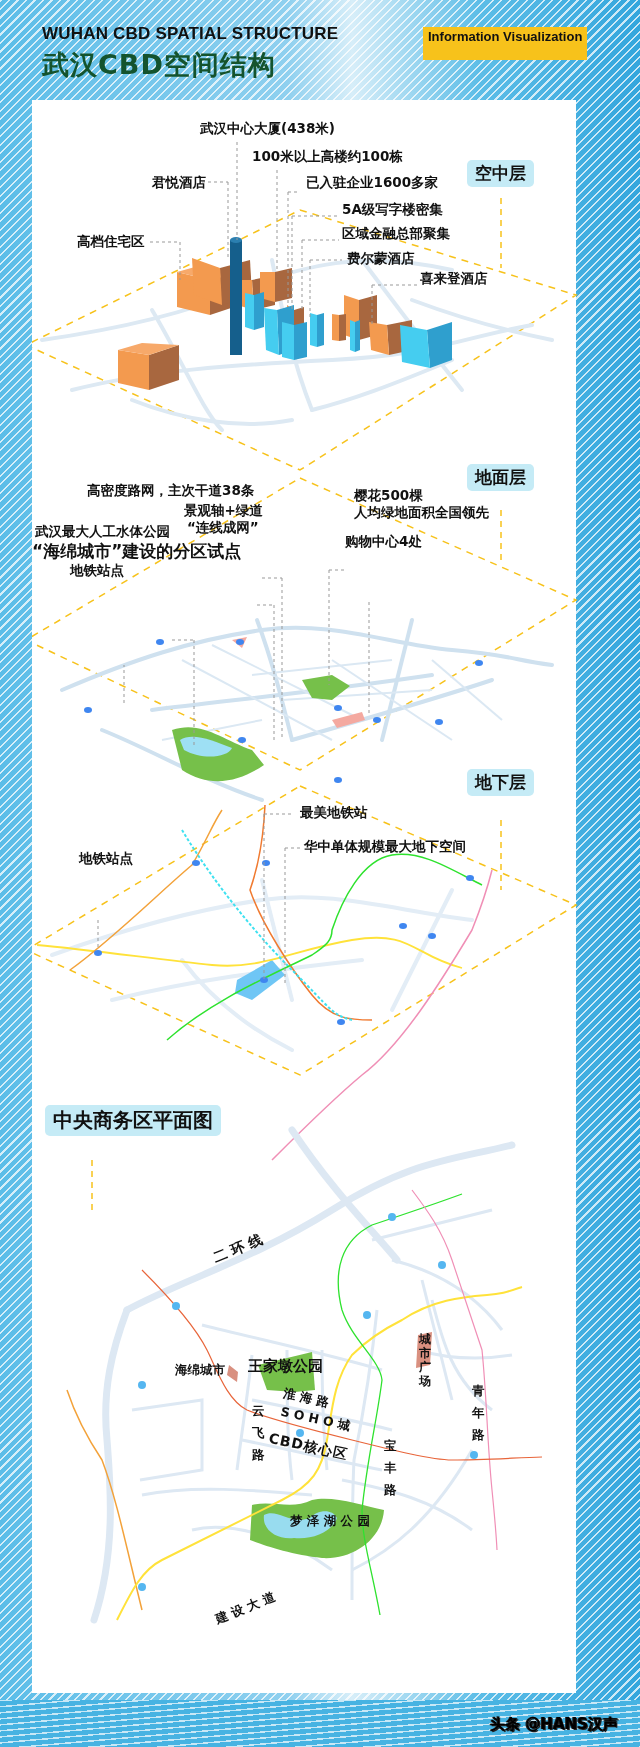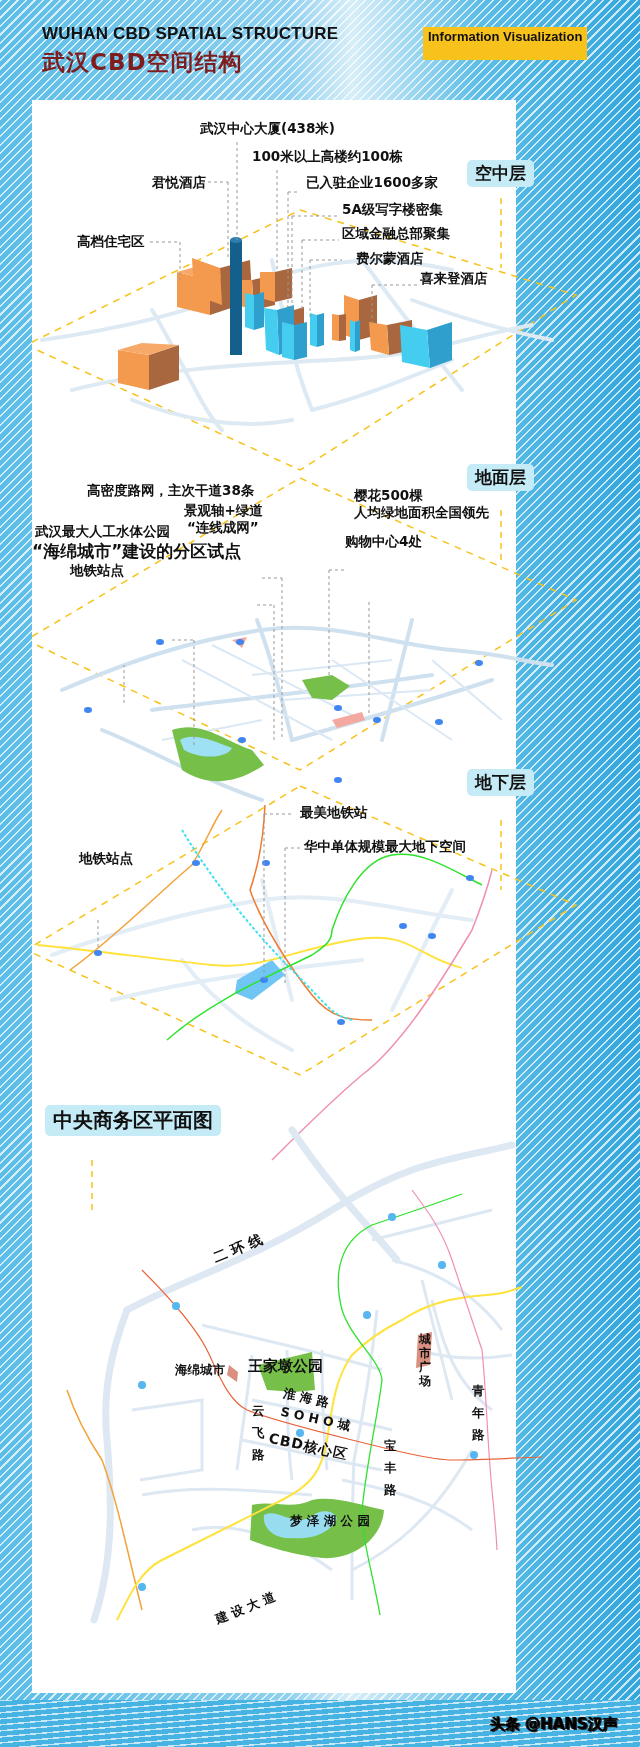--- a/index.html
+++ b/index.html
@@ -20,29 +20,29 @@
       repeating-linear-gradient(175deg, rgba(255,255,255,0.7) 0 1.5px, transparent 1.5px 6px),
       #47b3e2;
   }
   .header-en {
     position: absolute; left: 42px; top: 24px;
     font-family: "Liberation Sans", sans-serif; font-weight: 700; font-size: 17px;
     color: #111; letter-spacing: 0.2px;
   }
   .header-cn {
     position: absolute; left: 42px; top: 47px;
-    font-weight: 700; font-size: 23px; color: #7f1d1d; letter-spacing: 1px;
+    font-weight: 700; font-size: 27px; color: #14532d; letter-spacing: 1px;
   }
   .badge-info {
     position: absolute; left: 423px; top: 27px;
     background: #f7c21b; color: #111; font-family: "Liberation Sans", sans-serif;
     font-weight: 700; font-size: 13px; padding: 2px 5px 16px 5px;
   }
   .panel {
-    position: absolute; left: 32px; top: 100px; width: 484px; height: 1593px;
+    position: absolute; left: 32px; top: 100px; width: 544px; height: 1593px;
     background: #ffffff;
   }
   .layer-svg { position: absolute; left: 0; top: 0; }
   .lbl {
     position: absolute; font-weight: 700; font-size: 13.5px; color: #111; white-space: nowrap;
     line-height: 1.2;
   }
   .lbl.small { font-size: 17px; }
   .tag {
     position: absolute; background: #c5ebf6; border-radius: 5px;
@@ -288,21 +288,21 @@
     </g>
   </svg>
 
   <div class="lbl" style="left:168px;top:20px">武汉中心大厦(438米)</div>
   <div class="lbl" style="left:220px;top:48px">100米以上高楼约100栋</div>
   <div class="lbl" style="left:120px;top:74px">君悦酒店</div>
   <div class="lbl" style="left:274px;top:74px">已入驻企业1600多家</div>
   <div class="lbl" style="left:310px;top:101px">5A级写字楼密集</div>
   <div class="lbl" style="left:45px;top:133px">高档住宅区</div>
   <div class="lbl" style="left:310px;top:125px">区域金融总部聚集</div>
-  <div class="lbl" style="left:324px;top:150px">费尔蒙酒店</div>
+  <div class="lbl" style="left:315px;top:150px">费尔蒙酒店</div>
   <div class="lbl" style="left:388px;top:170px">喜来登酒店</div>
   <div class="tag" style="left:435px;top:60px">空中层</div>
 
   <div class="lbl" style="left:55px;top:382px">高密度路网，主次干道38条</div>
   <div class="lbl" style="left:152px;top:402px">景观轴+绿道</div>
   <div class="lbl" style="left:155px;top:419px">“连线成网”</div>
   <div class="lbl" style="left:322px;top:387px">樱花500棵</div>
   <div class="lbl" style="left:322px;top:404px">人均绿地面积全国领先</div>
   <div class="lbl" style="left:3px;top:423px">武汉最大人工水体公园</div>
   <div class="lbl small" style="left:0px;top:441px">“海绵城市”建设的分区试点</div>

